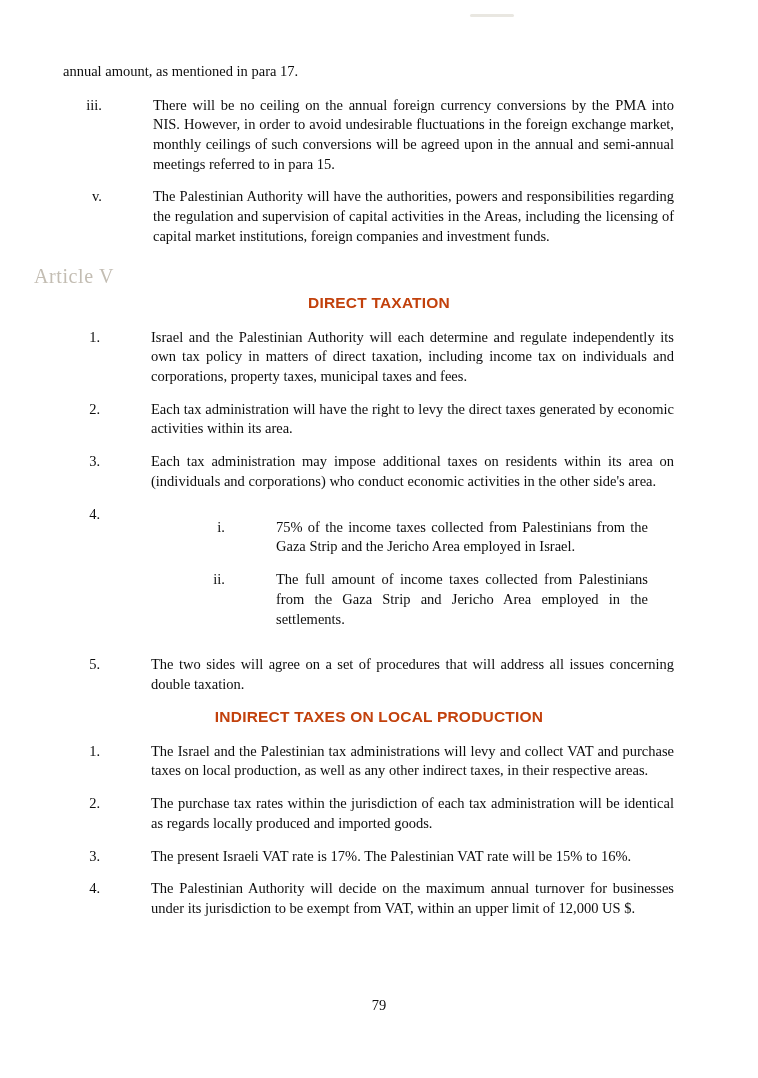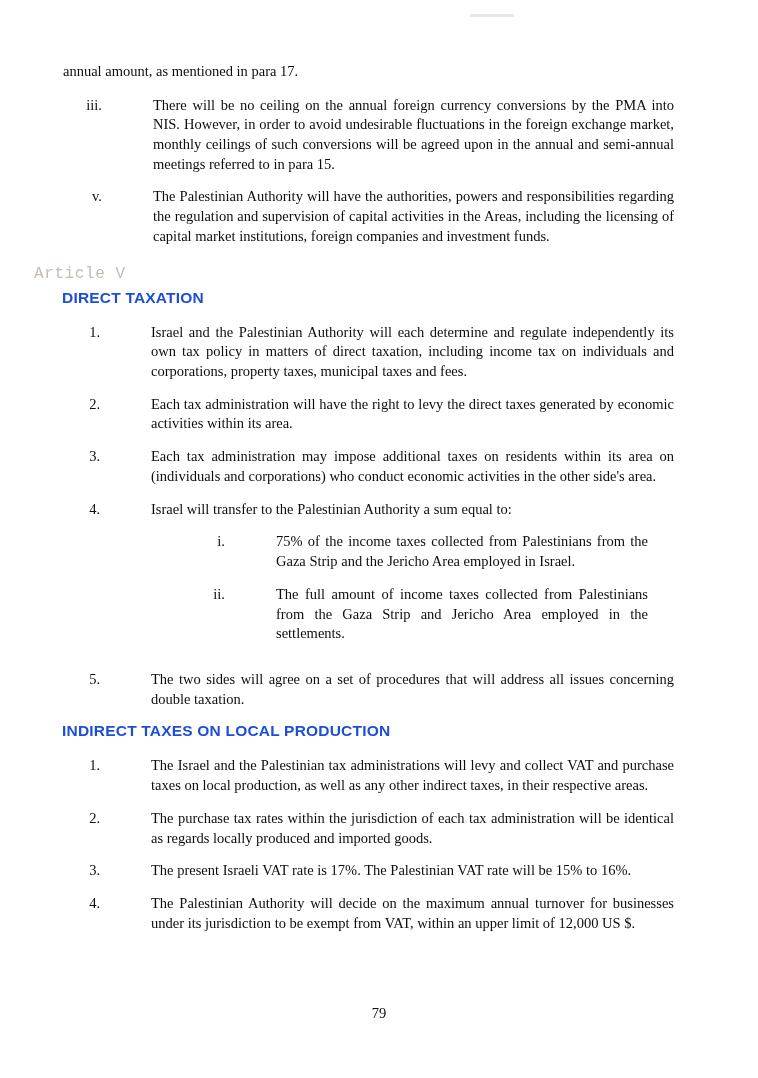--- a/index.html
+++ b/index.html
@@ -59,40 +59,41 @@
 
   
   .numbered { margin-left: 22px; margin-right: 22px; }
   .numbered > .li > .marker { width: 16px; }
 
   
   .roman-sub { margin-left: 58px; margin-right: 26px; margin-top: 13px; }
   .roman-sub > .li > .marker { width: 16px; }
 
   .article-label {
-    font-size: 16px;
+    font-size: 20px;
     color: #b9b2a6;
     letter-spacing: 0.6px;
     margin: 18px 0 4px -28px;
-    font-family: Liberation Mono, monospace;
+    font-family: Liberation Serif, serif;
     filter: blur(0.35px);
     opacity: 0.85;
   }
   h2.heading {
     font-family: "Liberation Sans", sans-serif;
     font-size: 15.5px;
     font-weight: bold;
     letter-spacing: 0.2px;
     margin: 6px 0 16px 0;
-    color: #1d4ed8;
+    color: #c2410c;
+    text-align: center;
   }
   .section { margin-top: 4px; }
   .page-number {
     position: absolute;
-    bottom: 56px;
+    bottom: 64px;
     left: 0;
     width: 758px;
     text-align: center;
     font-size: 14.5px;
   }
   .stray-mark {
     position: absolute;
     top: 14px;
     left: 470px;
     width: 44px;
@@ -134,21 +135,20 @@
         <span class="marker">2.</span>
         <span class="body">Each  tax  administration  will  have  the  right  to  levy  the  direct   taxes generated by economic activities within its area.</span>
       </li>
       <li class="li">
         <span class="marker">3.</span>
         <span class="body">Each  tax  administration  may  impose   additional taxes on residents within its area on (individuals  and  corporations)  who  conduct  economic  activities  in  the other side's area.</span>
       </li>
       <li class="li">
         <span class="marker">4.</span>
         <span class="body">
-          <span>Israel will transfer to the Palestinian Authority a sum equal to:</span>
           <ul class="list roman-sub">
             <li class="li">
               <span class="marker">i.</span>
               <span class="body">75%  of the   income taxes collected from Palestinians from the Gaza Strip and the Jericho Area employed in Israel.</span>
             </li>
             <li class="li">
               <span class="marker">ii.</span>
               <span class="body">The  full  amount  of income taxes  collected from Palestinians from the Gaza Strip and Jericho Area employed in the settlements.</span>
             </li>
           </ul>

